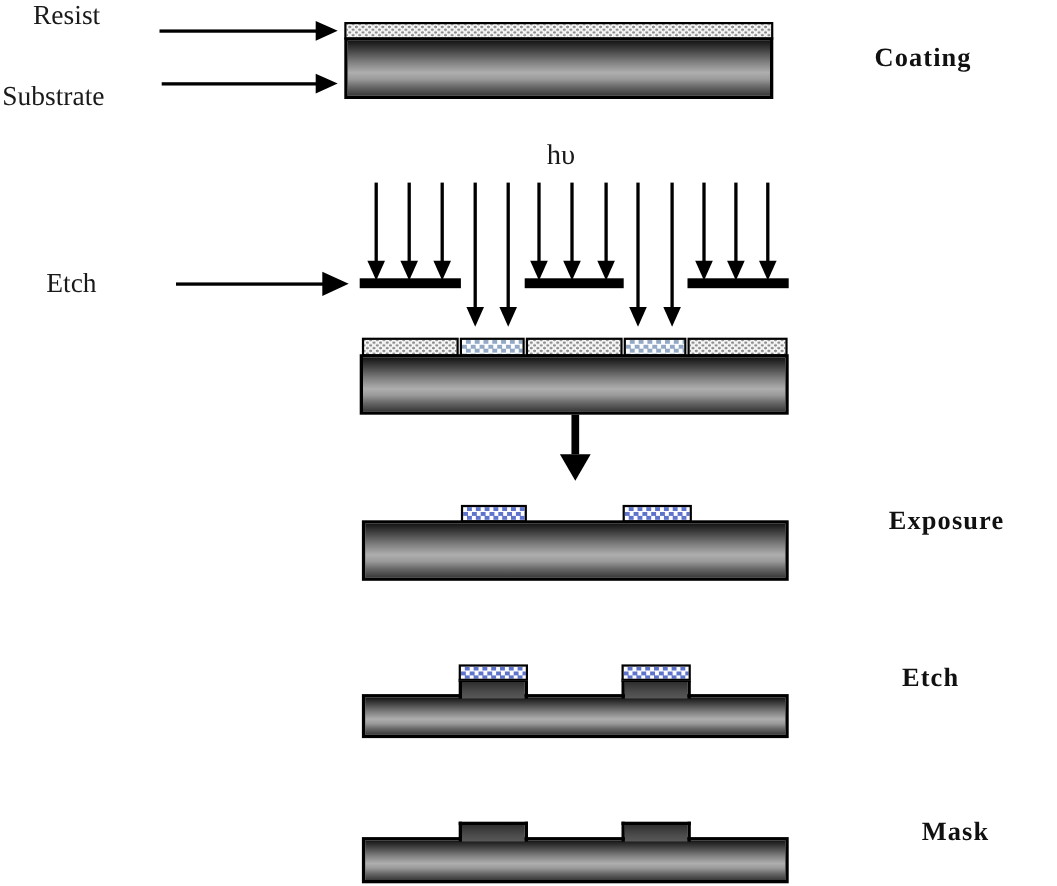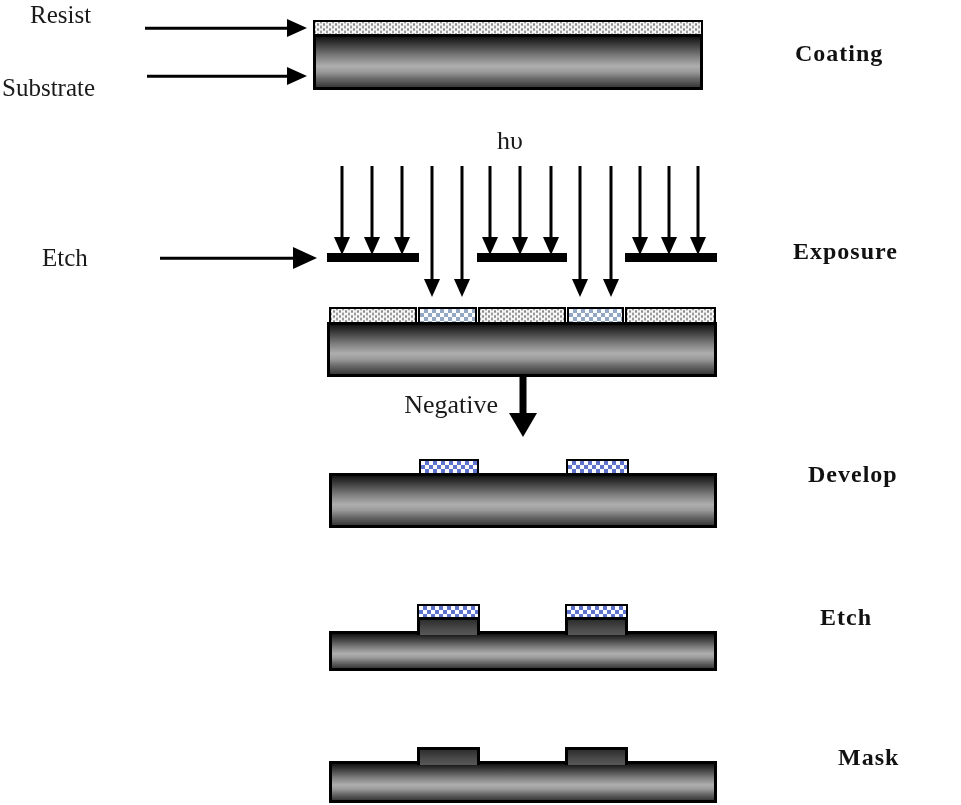--- a/index.html
+++ b/index.html
@@ -180,32 +180,30 @@
   <div class="maskbar" style="left:327px;top:253px;width:92px"></div>
   <div class="maskbar" style="left:477px;top:253px;width:90px"></div>
   <div class="maskbar" style="left:625px;top:253px;width:92px"></div>
 
   <div class="stipple" style="left:329px;top:307px;width:88px;height:17px"></div>
   <div class="check check-muted" style="left:418px;top:307px;width:59px;height:17px"></div>
   <div class="stipple" style="left:478px;top:307px;width:88px;height:17px"></div>
   <div class="check check-muted" style="left:567px;top:307px;width:57px;height:17px"></div>
   <div class="stipple" style="left:625px;top:307px;width:91px;height:17px"></div>
   <div class="substrate" style="left:327px;top:322px;width:390px;height:55px"></div>
-  <div class="steplbl" style="left:793px;top:238px">Exposure</div>
-
-  <div class="lbl" style="left:360px;top:390px;width:138px;text-align:right;font-size:26px">Negative</div>
+
   <div class="bigdarr" style="left:509px;top:377px;height:60px">
     <i class="shaft"></i>
     <i class="head"></i>
   </div>
 
   <div class="check" style="left:419px;top:459px;width:60px;height:16px"></div>
   <div class="check" style="left:566px;top:459px;width:63px;height:16px"></div>
   <div class="substrate" style="left:329px;top:473px;width:388px;height:55px"></div>
-  <div class="steplbl" style="left:808px;top:461px">Develop</div>
+  <div class="steplbl" style="left:808px;top:461px">Exposure</div>
 
   <div class="check" style="left:417px;top:604px;width:63px;height:15px;z-index:3"></div>
   <div class="check" style="left:565px;top:604px;width:63px;height:15px;z-index:3"></div>
   <div class="mesa" style="left:417px;top:617px;width:63px;height:18px"></div>
   <div class="mesa" style="left:565px;top:617px;width:63px;height:18px"></div>
   <div class="substrate" style="left:329px;top:631px;width:388px;height:40px"></div>
   <div class="steplbl" style="left:820px;top:604px">Etch</div>
 
   <div class="mesa" style="left:417px;top:747px;width:63px;height:18px"></div>
   <div class="mesa" style="left:565px;top:747px;width:63px;height:18px"></div>

